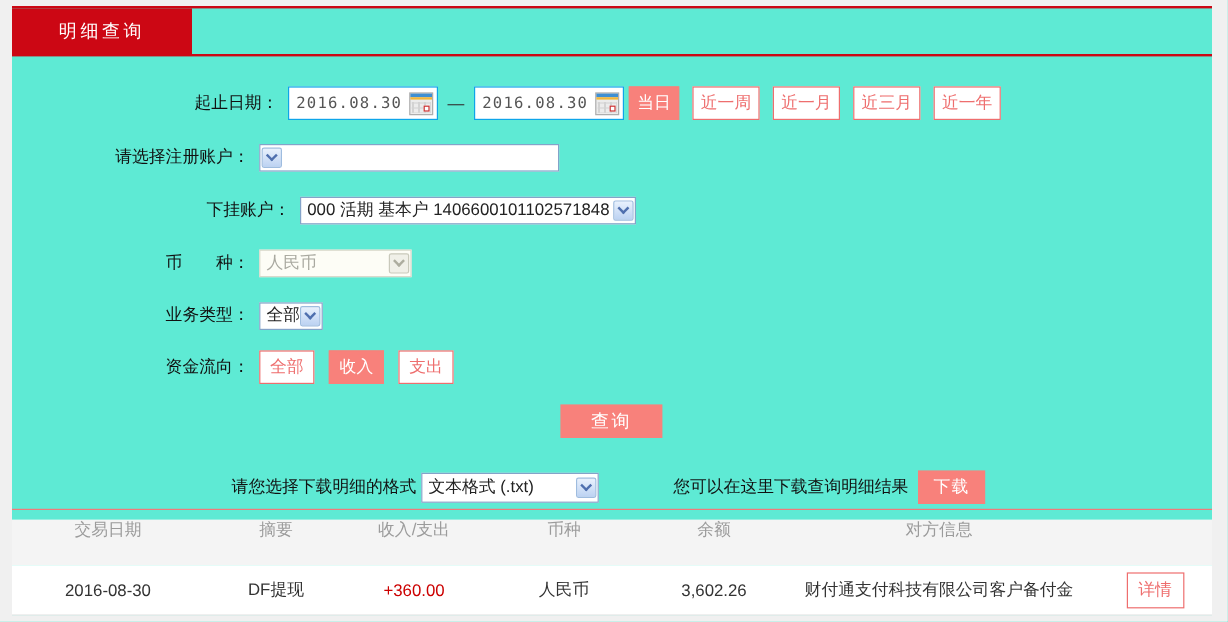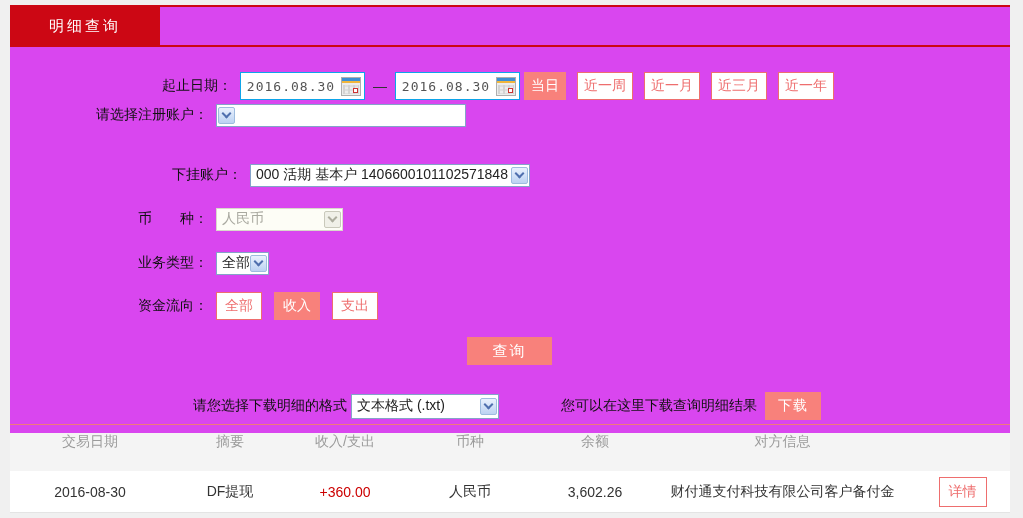--- a/index.html
+++ b/index.html
@@ -1,18 +1,18 @@
 <!DOCTYPE html>
 <html><head>
 <meta charset="utf-8">
 <style>
   html,body{margin:0;padding:0;}
   body{background:#f0f0f0;font-family:"Liberation Sans","DejaVu Sans",sans-serif;}
   .stage{position:relative;width:1023px;height:518px;background:#f0f0f0;overflow:hidden;}
-  .panel{position:absolute;left:10px;top:5px;width:1000px;height:508px;background:#d946ef;
+  .panel{position:absolute;left:10px;top:5px;width:1000px;height:508px;background:#5eead4;
          border-top:2px solid #cc0714;box-sizing:border-box;}
   
   .tab{position:absolute;left:0;top:0;width:150px;height:38px;background:#cc0714;color:#fff;
        display:flex;align-items:center;justify-content:center;font-size:15px;letter-spacing:3px;cursor:pointer;}
   .tabline{position:absolute;left:0;top:38px;width:100%;height:2px;background:#cc0714;}
   
   .row{position:absolute;left:0;width:100%;display:flex;align-items:center;}
   .lbl{width:198px;padding-right:8px;text-align:right;font-size:14px;color:#111;flex:0 0 auto;}
   
   .datebox{height:28px;width:125px;border:1px solid #0ea5e9;box-sizing:border-box;display:flex;align-items:center;background:#fff;}
@@ -94,21 +94,21 @@
             <span class="mark"></span>
           </span>
       </div>
       <span class="qbtn active first">当日</span>
       <span class="qbtn">近一周</span>
       <span class="qbtn">近一月</span>
       <span class="qbtn">近三月</span>
       <span class="qbtn">近一年</span>
     </div>
 
-    <div class="row" style="top:96px;height:24px;">
+    <div class="row" style="top:112px;height:24px;">
       <span class="lbl">请选择注册账户：</span>
       <div class="xp-select" style="width:250px;">
         <span class="xp-arrow"></span>
       </div>
     </div>
 
     <div class="row" style="top:156px;height:24px;padding-left:34px;">
       <span class="lbl">下挂账户：</span>
       <div class="xp-select" style="width:280px;">
         <span class="txt">000 活期 基本户 1406600101102571848</span>

